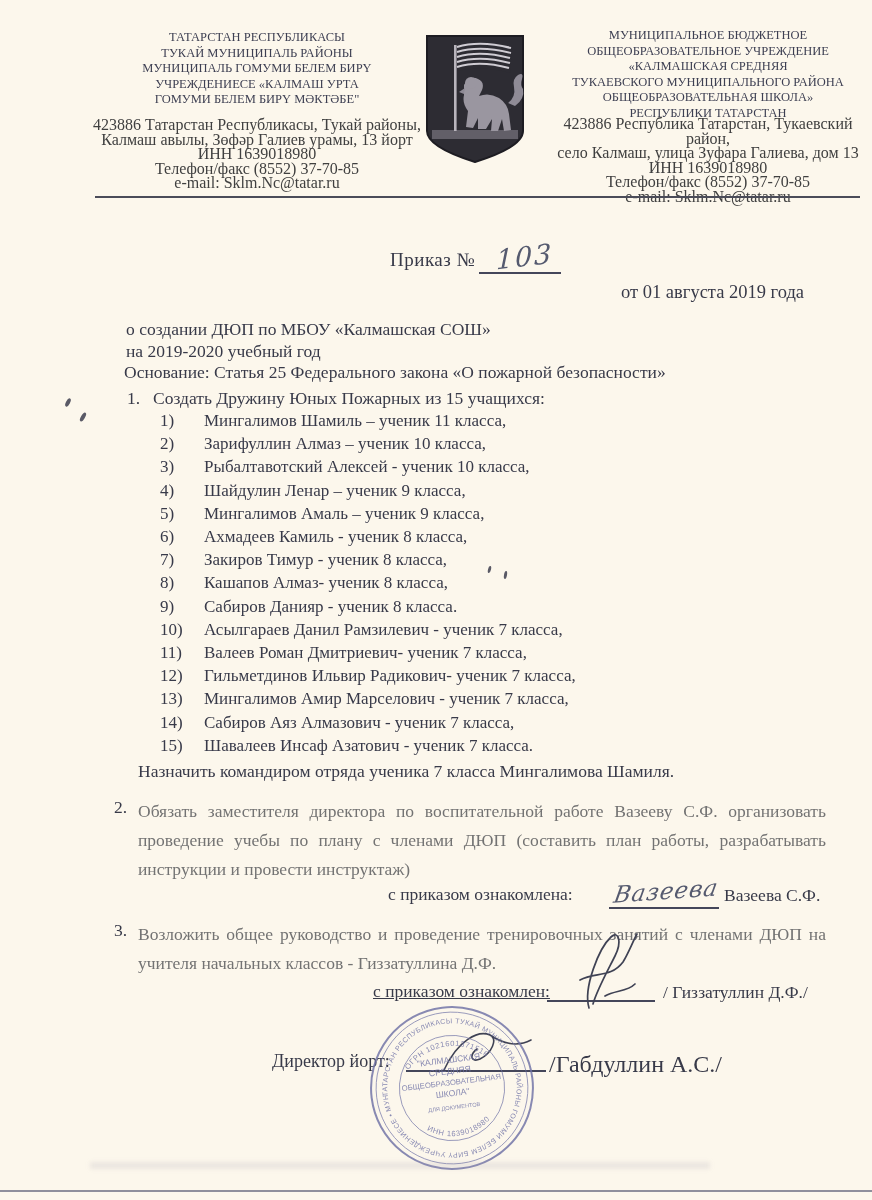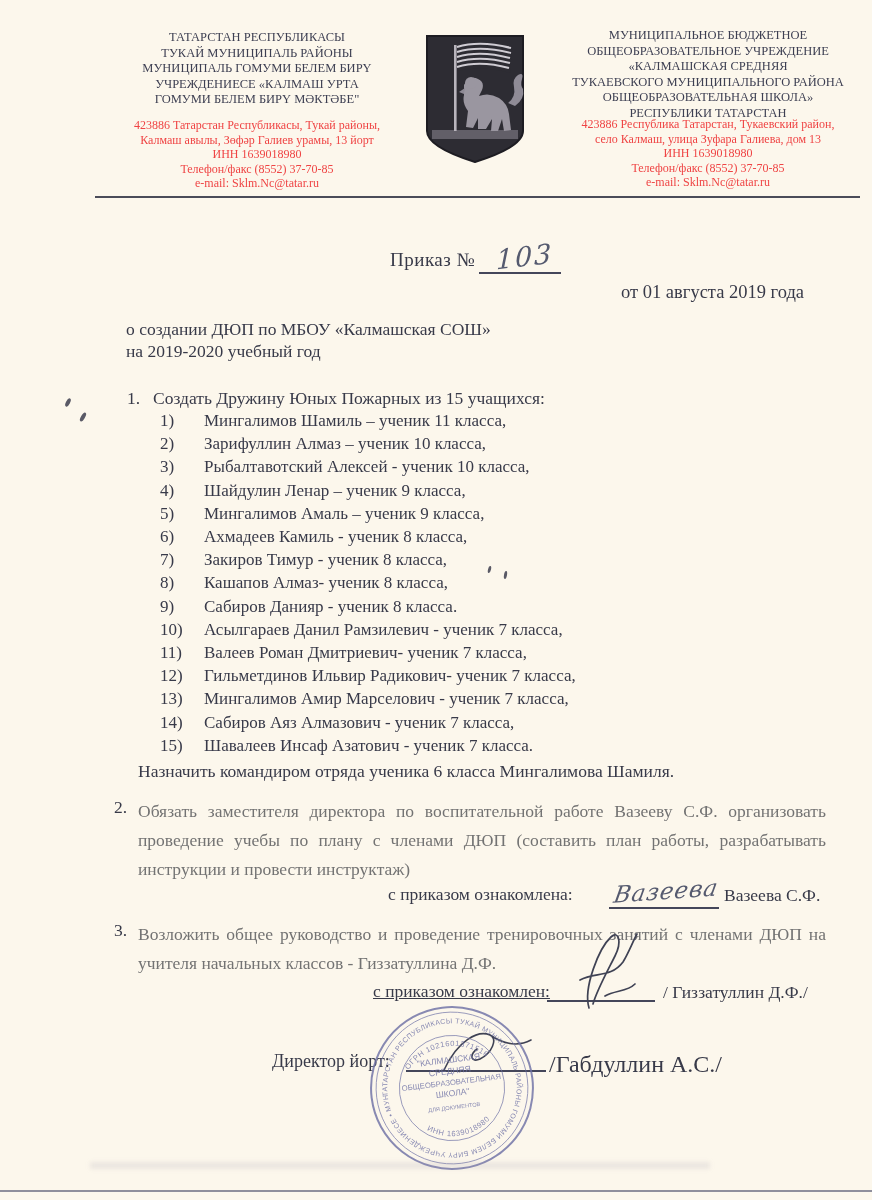--- a/index.html
+++ b/index.html
@@ -6,21 +6,21 @@
   .page{
     position:relative; width:872px; height:1200px; overflow:hidden;
     background:#fcf7ec;
     font-family:"Liberation Serif","DejaVu Serif",serif;
     color:#383a49;
     padding-left:36px;
   }
   .abs{position:absolute;}
   
   .org-block{font-size:12.5px; line-height:15.5px; text-align:center; color:#3d3f52;}
-  .contact-block{font-size:12px; line-height:14.5px; text-align:center; color:#ef4444;}
+  .contact-block{font-size:16px; line-height:14.5px; text-align:center; color:#404040;}
   .org-left{left:92px; top:30px; width:330px;}
   .contact-left{left:92px; top:118px; width:330px;}
   .org-right{left:552px; top:28px; width:312px;}
   .contact-right{left:552px; top:117px; width:312px;}
   .header-divider{left:95px; top:196px; width:765px; height:2px; background:#4b4c59;}
   
   .emblem{left:424px; top:33px; width:102px; height:132px;}
   
   .t{font-size:17.5px; line-height:21px; white-space:nowrap;}
   .order-label{left:390px; top:249px; font-size:19px; letter-spacing:.5px;}
@@ -121,20 +121,21 @@
 
   <div class="abs header-divider"></div>
 
   <div class="abs t order-label">Приказ  №</div>
   <div class="abs hw order-num">103</div>
   <div class="abs num-line"></div>
   <div class="abs t order-date">от  01 августа  2019 года</div>
 
   <div class="abs t subj1">о создании ДЮП по МБОУ «Калмашская СОШ»</div>
   <div class="abs t subj2">на 2019-2020 учебный год</div>
+  <div class="abs t subj3">Основание: Статья 25 Федерального закона «О пожарной безопасности»</div>
 
   <div class="abs t item1-num">1.</div>
   <div class="abs t item1-text">Создать Дружину Юных Пожарных из 15 учащихся:</div>
 
   <div class="abs members">
     <div class="member-row">
         <span class="member-num">1)</span>
         <span>Мингалимов Шамиль – ученик 11 класса,</span>
       </div>
     <div class="member-row">
@@ -188,21 +189,21 @@
     <div class="member-row">
         <span class="member-num">14)</span>
         <span>Сабиров Аяз Алмазович - ученик 7 класса,</span>
       </div>
     <div class="member-row">
         <span class="member-num">15)</span>
         <span>Шавалеев Инсаф Азатович - ученик 7 класса.</span>
       </div>
   </div>
 
-  <div class="abs t commander">Назначить командиром отряда ученика 6 класса Мингалимова Шамиля.</div>
+  <div class="abs t commander">Назначить командиром отряда ученика 7 класса Мингалимова Шамиля.</div>
 
   <div class="abs para-num item2-num">2.</div>
   <div class="abs para item2-text">Обязать  заместителя директора по воспитательной работе  Вазееву С.Ф. организовать проведение учебы по плану с членами ДЮП (составить план работы, разрабатывать инструкции и провести инструктаж)</div>
 
   <div class="abs t ack1-label">с приказом ознакомлена:</div>
   <div class="abs hw sig-vazeeva">Вазеева</div>
   <div class="abs ack1-line"></div>
   <div class="abs t ack1-name">Вазеева С.Ф.</div>
 
   <div class="abs para-num item3-num">3.</div>

